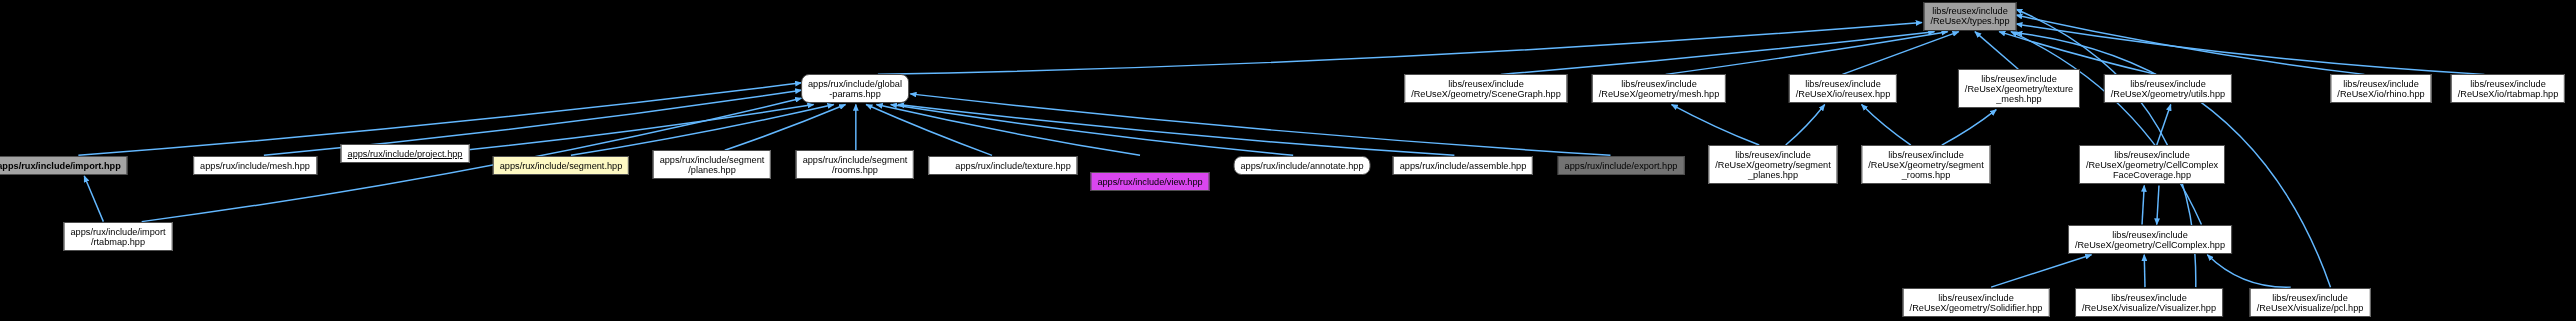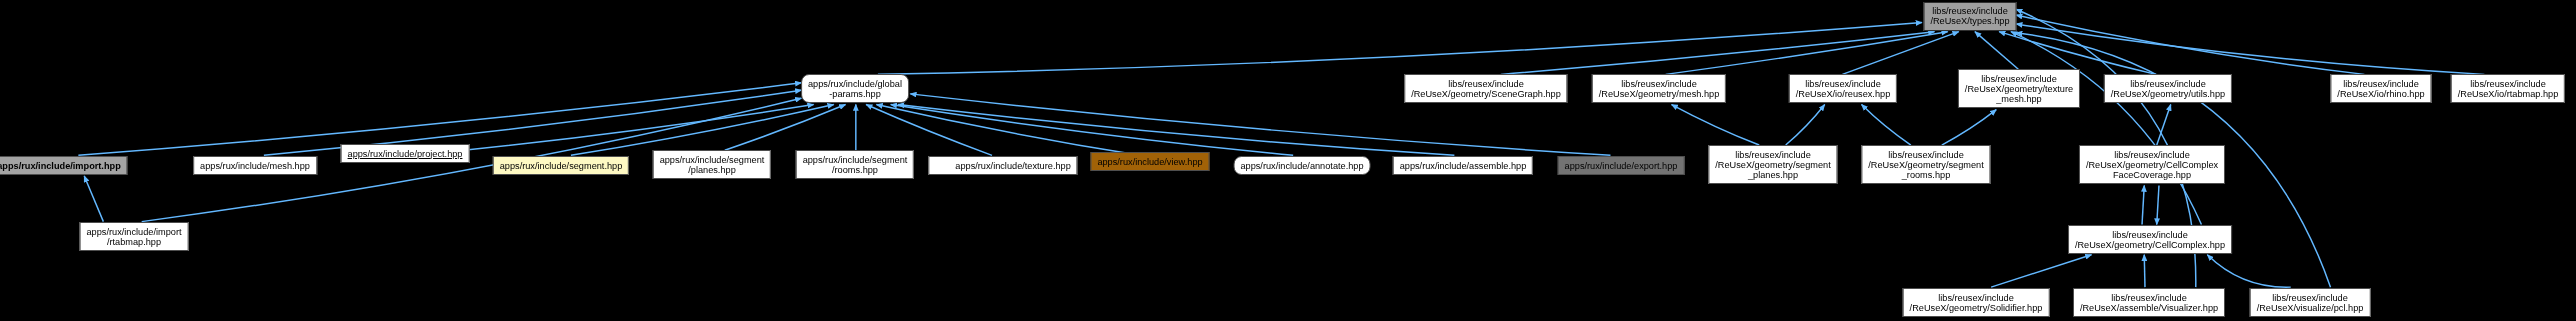--- a/index.html
+++ b/index.html
@@ -128,21 +128,21 @@
         <div>apps/rux/include/segment</div>
         <div>/planes.hpp</div>
       </div>
       <div class="node" style="left: 855px; top: 150px; background: rgb(255, 255, 255);">
         <div>apps/rux/include/segment</div>
         <div>/rooms.hpp</div>
       </div>
       <div class="node" style="left: 1003px; top: 156px; background: rgb(255, 255, 255); padding-left: 26px;">
         <div>apps/rux/include/texture.hpp</div>
       </div>
-      <div class="node" style="left: 1150px; top: 152px; background: #a16207;">
+      <div class="node" style="left: 1150px; top: 172px; background: #d946ef;">
         <div>apps/rux/include/view.hpp</div>
       </div>
       <div class="node" style="left: 1302px; top: 156px; background: rgb(255, 255, 255); border-radius: 8px;">
         <div>apps/rux/include/annotate.hpp</div>
       </div>
       <div class="node" style="left: 1463px; top: 156px; background: rgb(255, 255, 255);">
         <div>apps/rux/include/assemble.hpp</div>
       </div>
       <div class="node" style="left: 1621px; top: 156px; background: #737373;">
         <div>apps/rux/include/export.hpp</div>
@@ -155,35 +155,35 @@
       <div class="node" style="left: 1926px; top: 145px; background: rgb(255, 255, 255);">
         <div>libs/reusex/include</div>
         <div>/ReUseX/geometry/segment</div>
         <div>_rooms.hpp</div>
       </div>
       <div class="node" style="left: 2152px; top: 145px; background: rgb(255, 255, 255);">
         <div>libs/reusex/include</div>
         <div>/ReUseX/geometry/CellComplex</div>
         <div>FaceCoverage.hpp</div>
       </div>
-      <div class="node" style="left: 134px; top: 222px; background: rgb(255, 255, 255);">
+      <div class="node" style="left: 118px; top: 222px; background: rgb(255, 255, 255);">
         <div>apps/rux/include/import</div>
         <div>/rtabmap.hpp</div>
       </div>
       <div class="node" style="left: 2150px; top: 225px; background: rgb(255, 255, 255);">
         <div>libs/reusex/include</div>
         <div>/ReUseX/geometry/CellComplex.hpp</div>
       </div>
       <div class="node" style="left: 1976px; top: 288px; background: rgb(255, 255, 255);">
         <div>libs/reusex/include</div>
         <div>/ReUseX/geometry/Solidifier.hpp</div>
       </div>
       <div class="node" style="left: 2149px; top: 288px; background: rgb(255, 255, 255);">
         <div>libs/reusex/include</div>
-        <div>/ReUseX/assemble/Visualizer.hpp</div>
+        <div>/ReUseX/visualize/Visualizer.hpp</div>
       </div>
       <div class="node" style="left: 2310px; top: 288px; background: rgb(255, 255, 255);">
         <div>libs/reusex/include</div>
         <div>/ReUseX/visualize/pcl.hpp</div>
       </div>
     </div>
 </div>
 
 
 </body></html>

